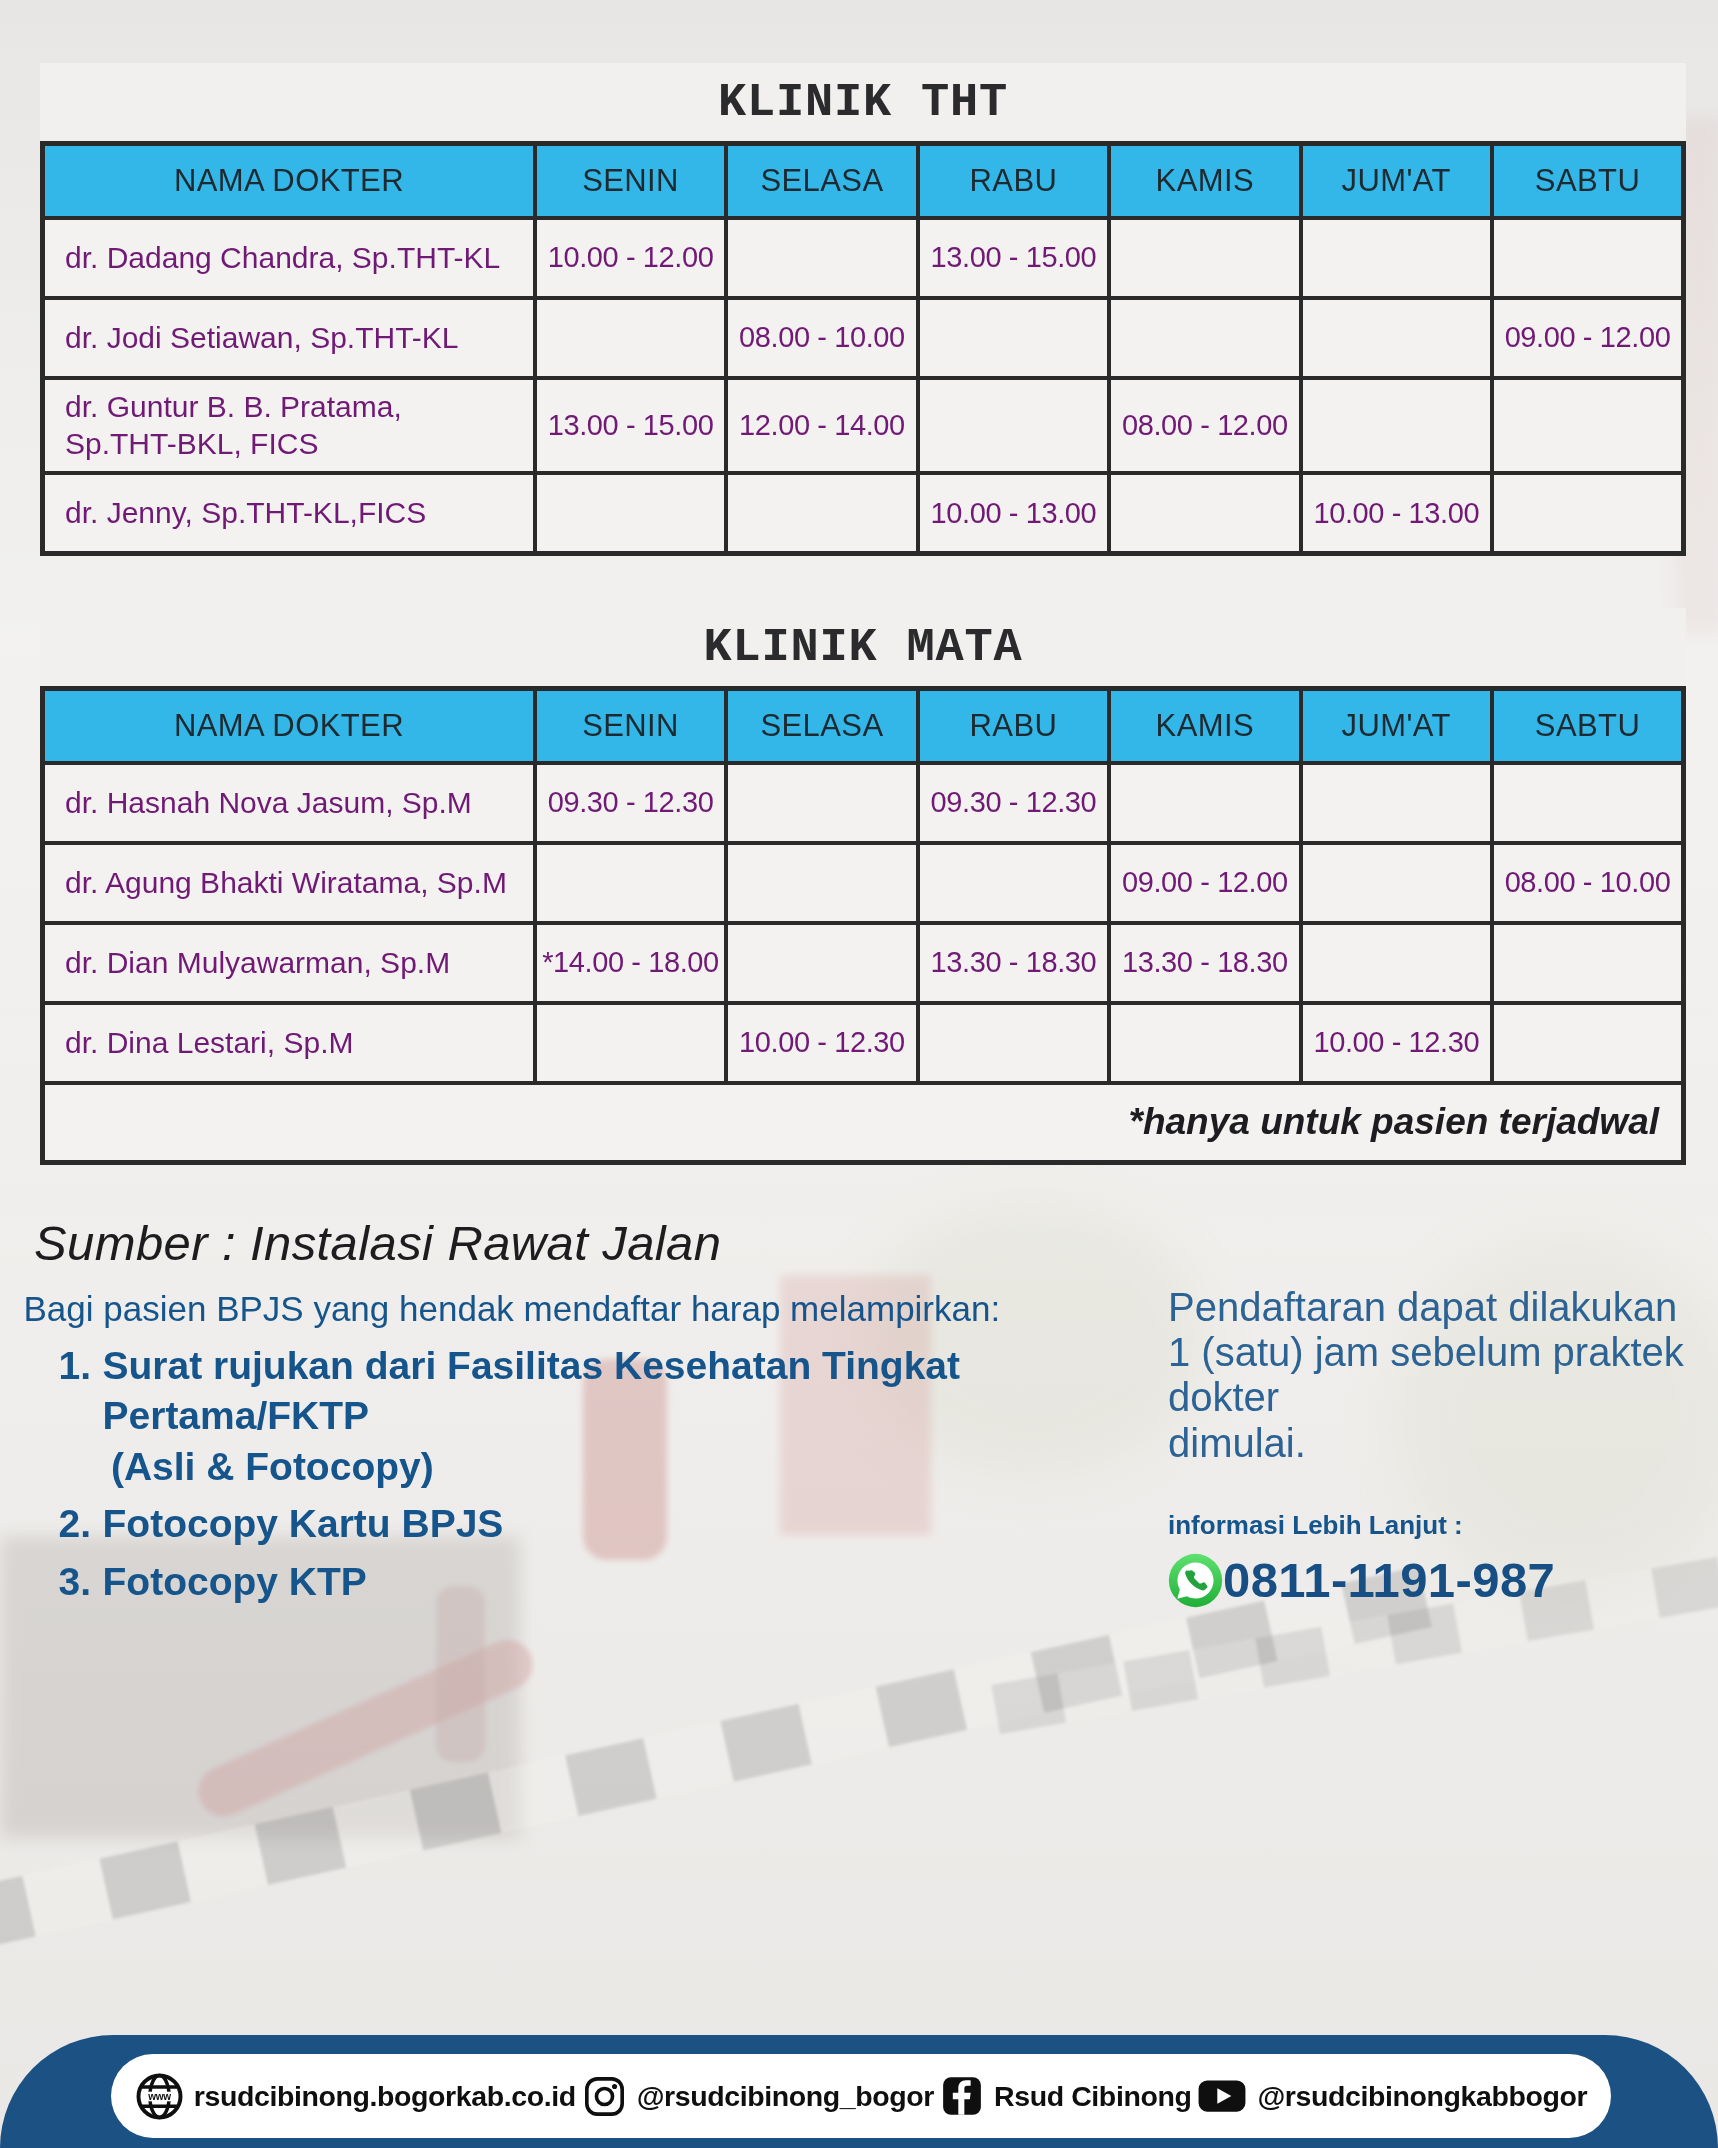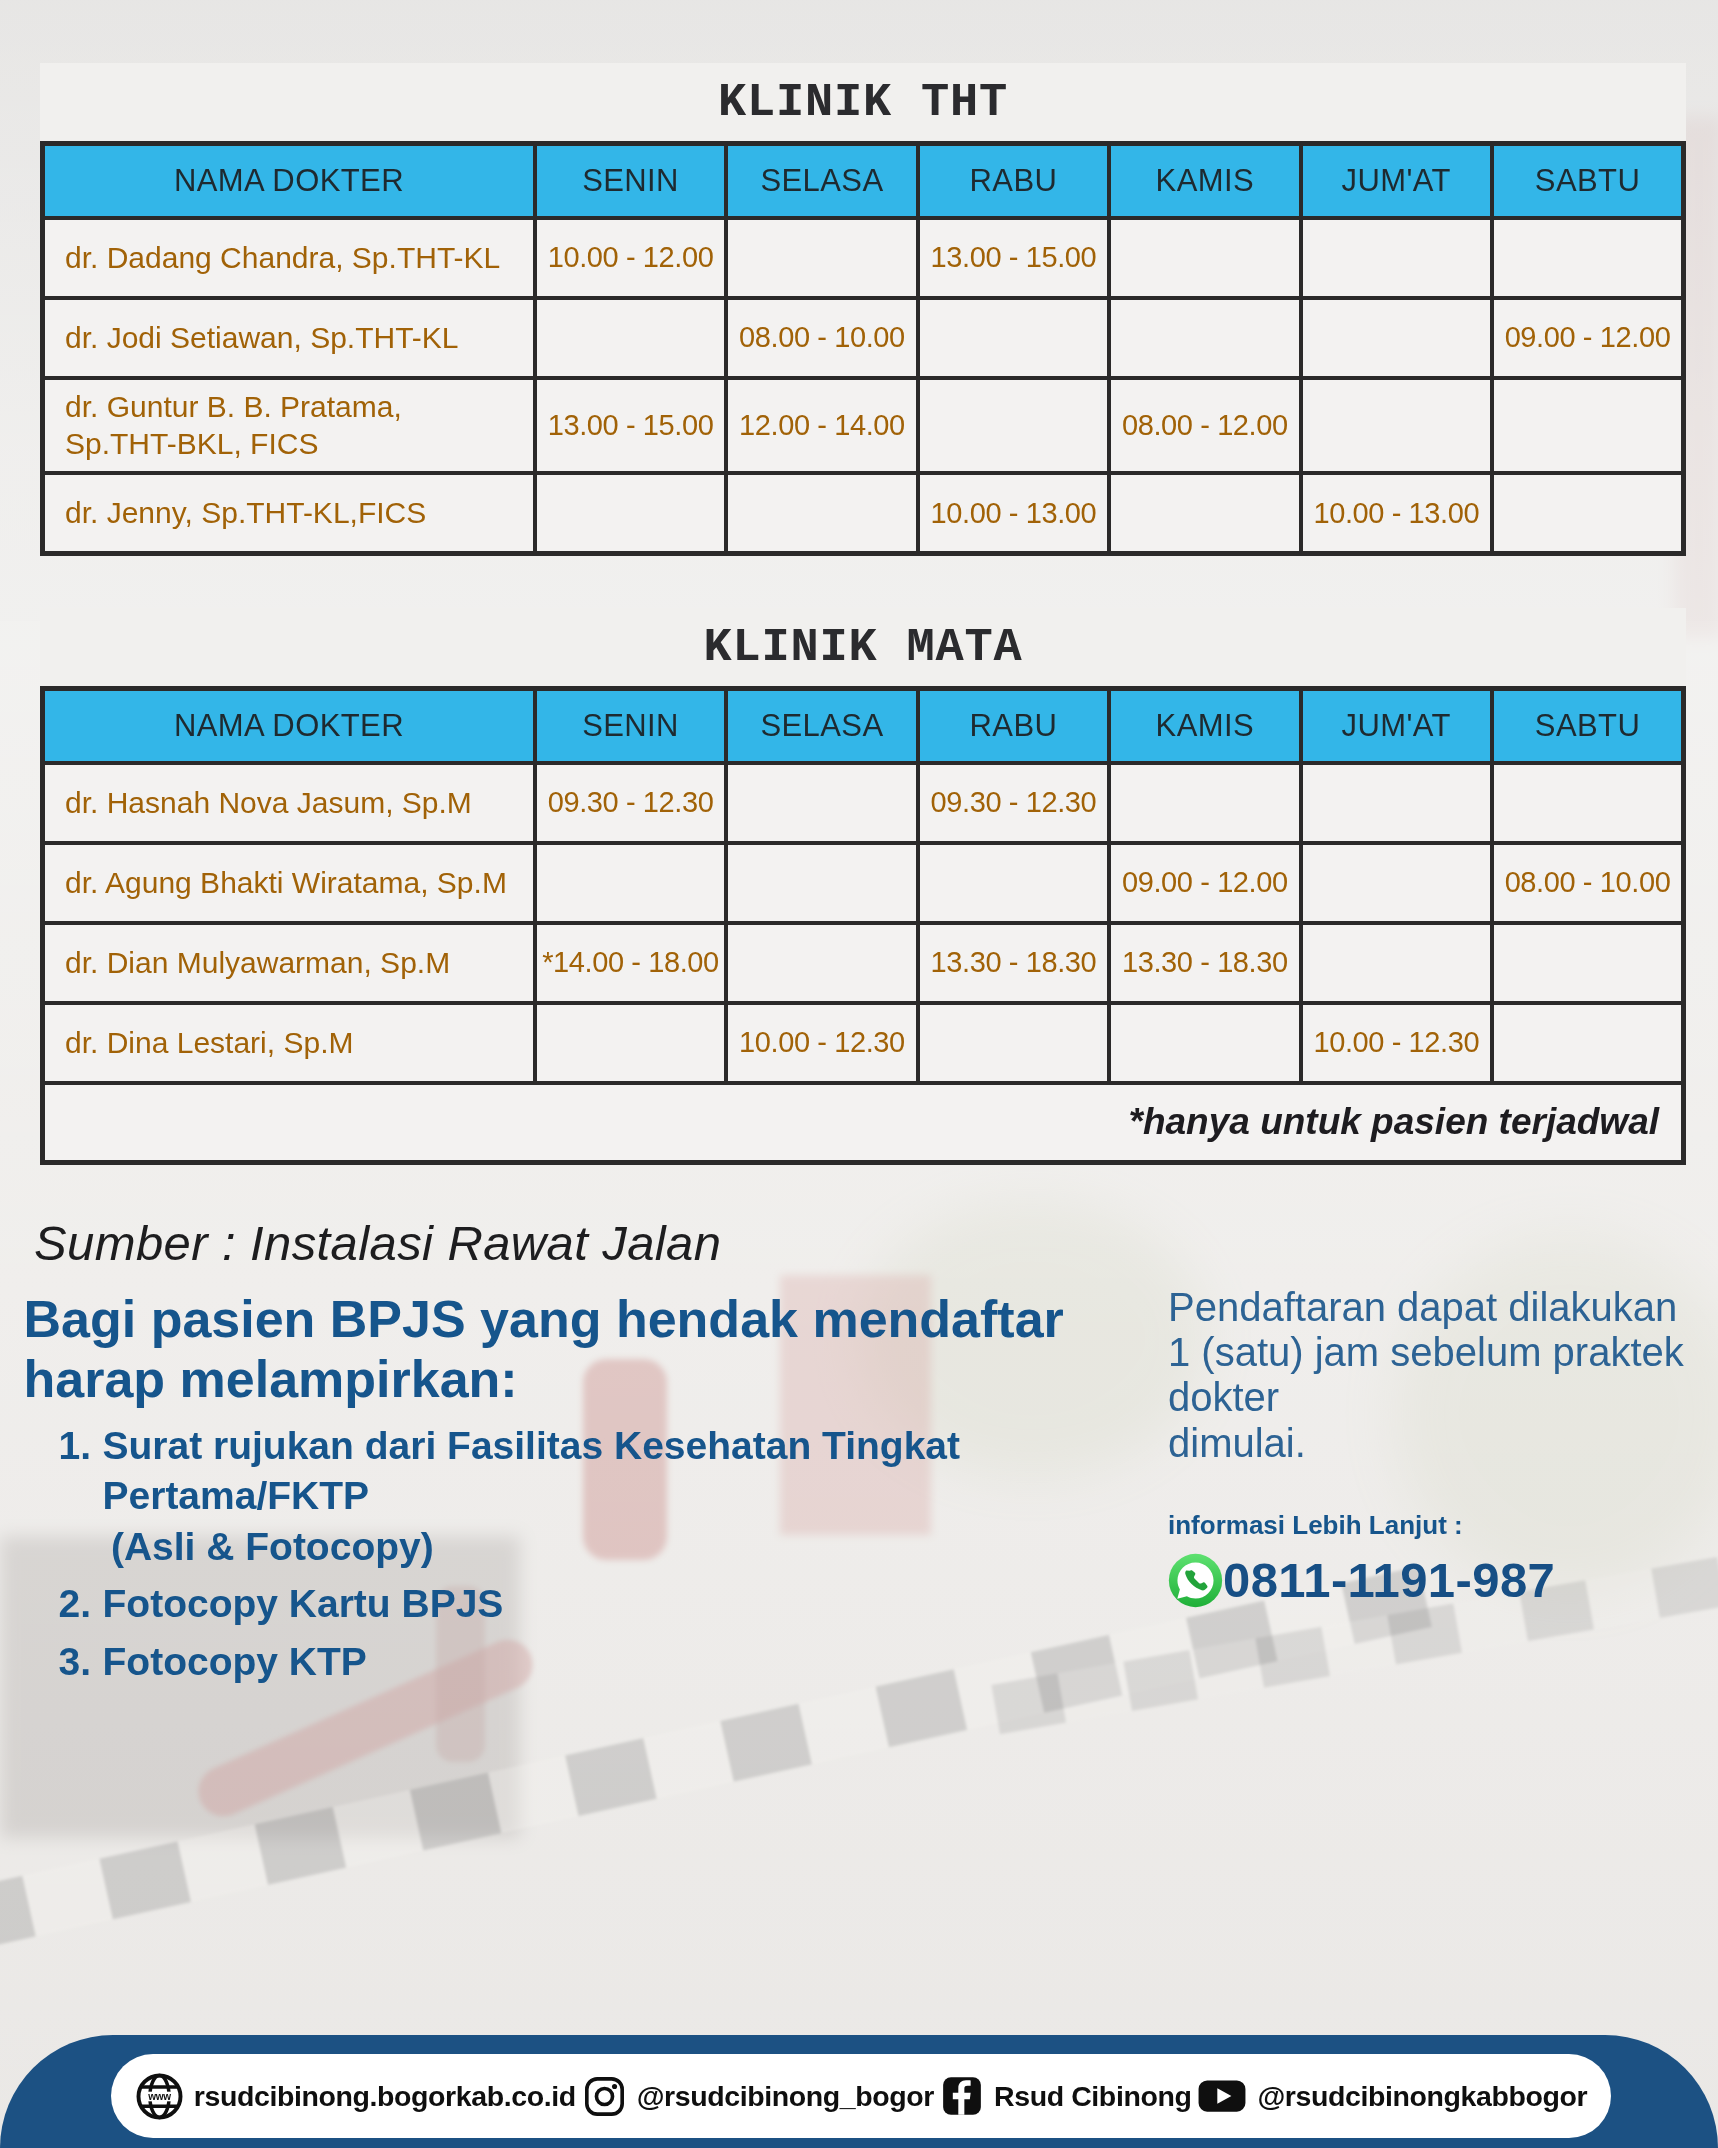--- a/index.html
+++ b/index.html
@@ -54,32 +54,32 @@
                   letter-spacing:0.8px; color:#2b2b2e;font-family:Liberation Mono, monospace; }
 
   table.schedule { width:100%; border-collapse:collapse; table-layout:fixed;
                    border:5.9px solid #2b2a2a; }
   table.schedule col.c-name { width:30%; }
   table.schedule col.c-day  { width:11.6667%; }
   table.schedule th { background:#33b6e8; border:4.2px solid #2b2a2a; height:74px;
                       font-size:31px; font-weight:normal; color:#1e2a30;
                       text-align:center; letter-spacing:0.4px; }
   table.schedule td { background:#f3f2f1; border:4.2px solid #2b2a2a; height:80px;
-                      font-size:30px; color:#a16207; }
+                      font-size:30px; color:#701a75; }
   table.schedule td.name-cell { text-align:left; padding:8.4px 11.7px 8.4px 20px; line-height:1.25; }
   table.schedule td.time-cell { text-align:center; font-size:29px; letter-spacing:-0.4px; }
   table.schedule td.footnote-cell { text-align:right; padding-right:22px;
                       font-size:37px; font-weight:bold; font-style:italic; color:#1d1c20; }
 
   
   .source-line { position:absolute; left:34px; top:1215px; font-size:49px;
                  font-style:italic; color:#1d1d1f; letter-spacing:0.4px; }
 
   .bpjs { position:absolute; left:23.5px; top:1289px; width:1116px; color:#16558c; }
-  .bpjs-heading { font-size:52px; font-weight:bold; margin-bottom:11.7px; }
+  .bpjs-heading { font-size:35px; font-weight:normal; margin-bottom:11.7px; }
   .bpjs-item { display:flex; font-size:39px; font-weight:bold; margin:6.7px 0 6.7px 35px;
                line-height:1.3; }
   .bpjs-item .num { flex:0 0 44px; }
   .bpjs-item .second-line { display:block; margin-left:8.4px; }
 
   .reg-info { position:absolute; left:1168px; top:1285px; width:550px; }
   .reg-text { font-size:40px; line-height:1.13; color:#2d6394; }
   .more-info { margin-top:44px; font-size:26px; font-weight:bold; color:#16558c; }
   .wa-row { margin-top:11.7px; display:flex; align-items:center; }
   .wa-icon { width:55px; height:55px; flex:0 0 55px; }

